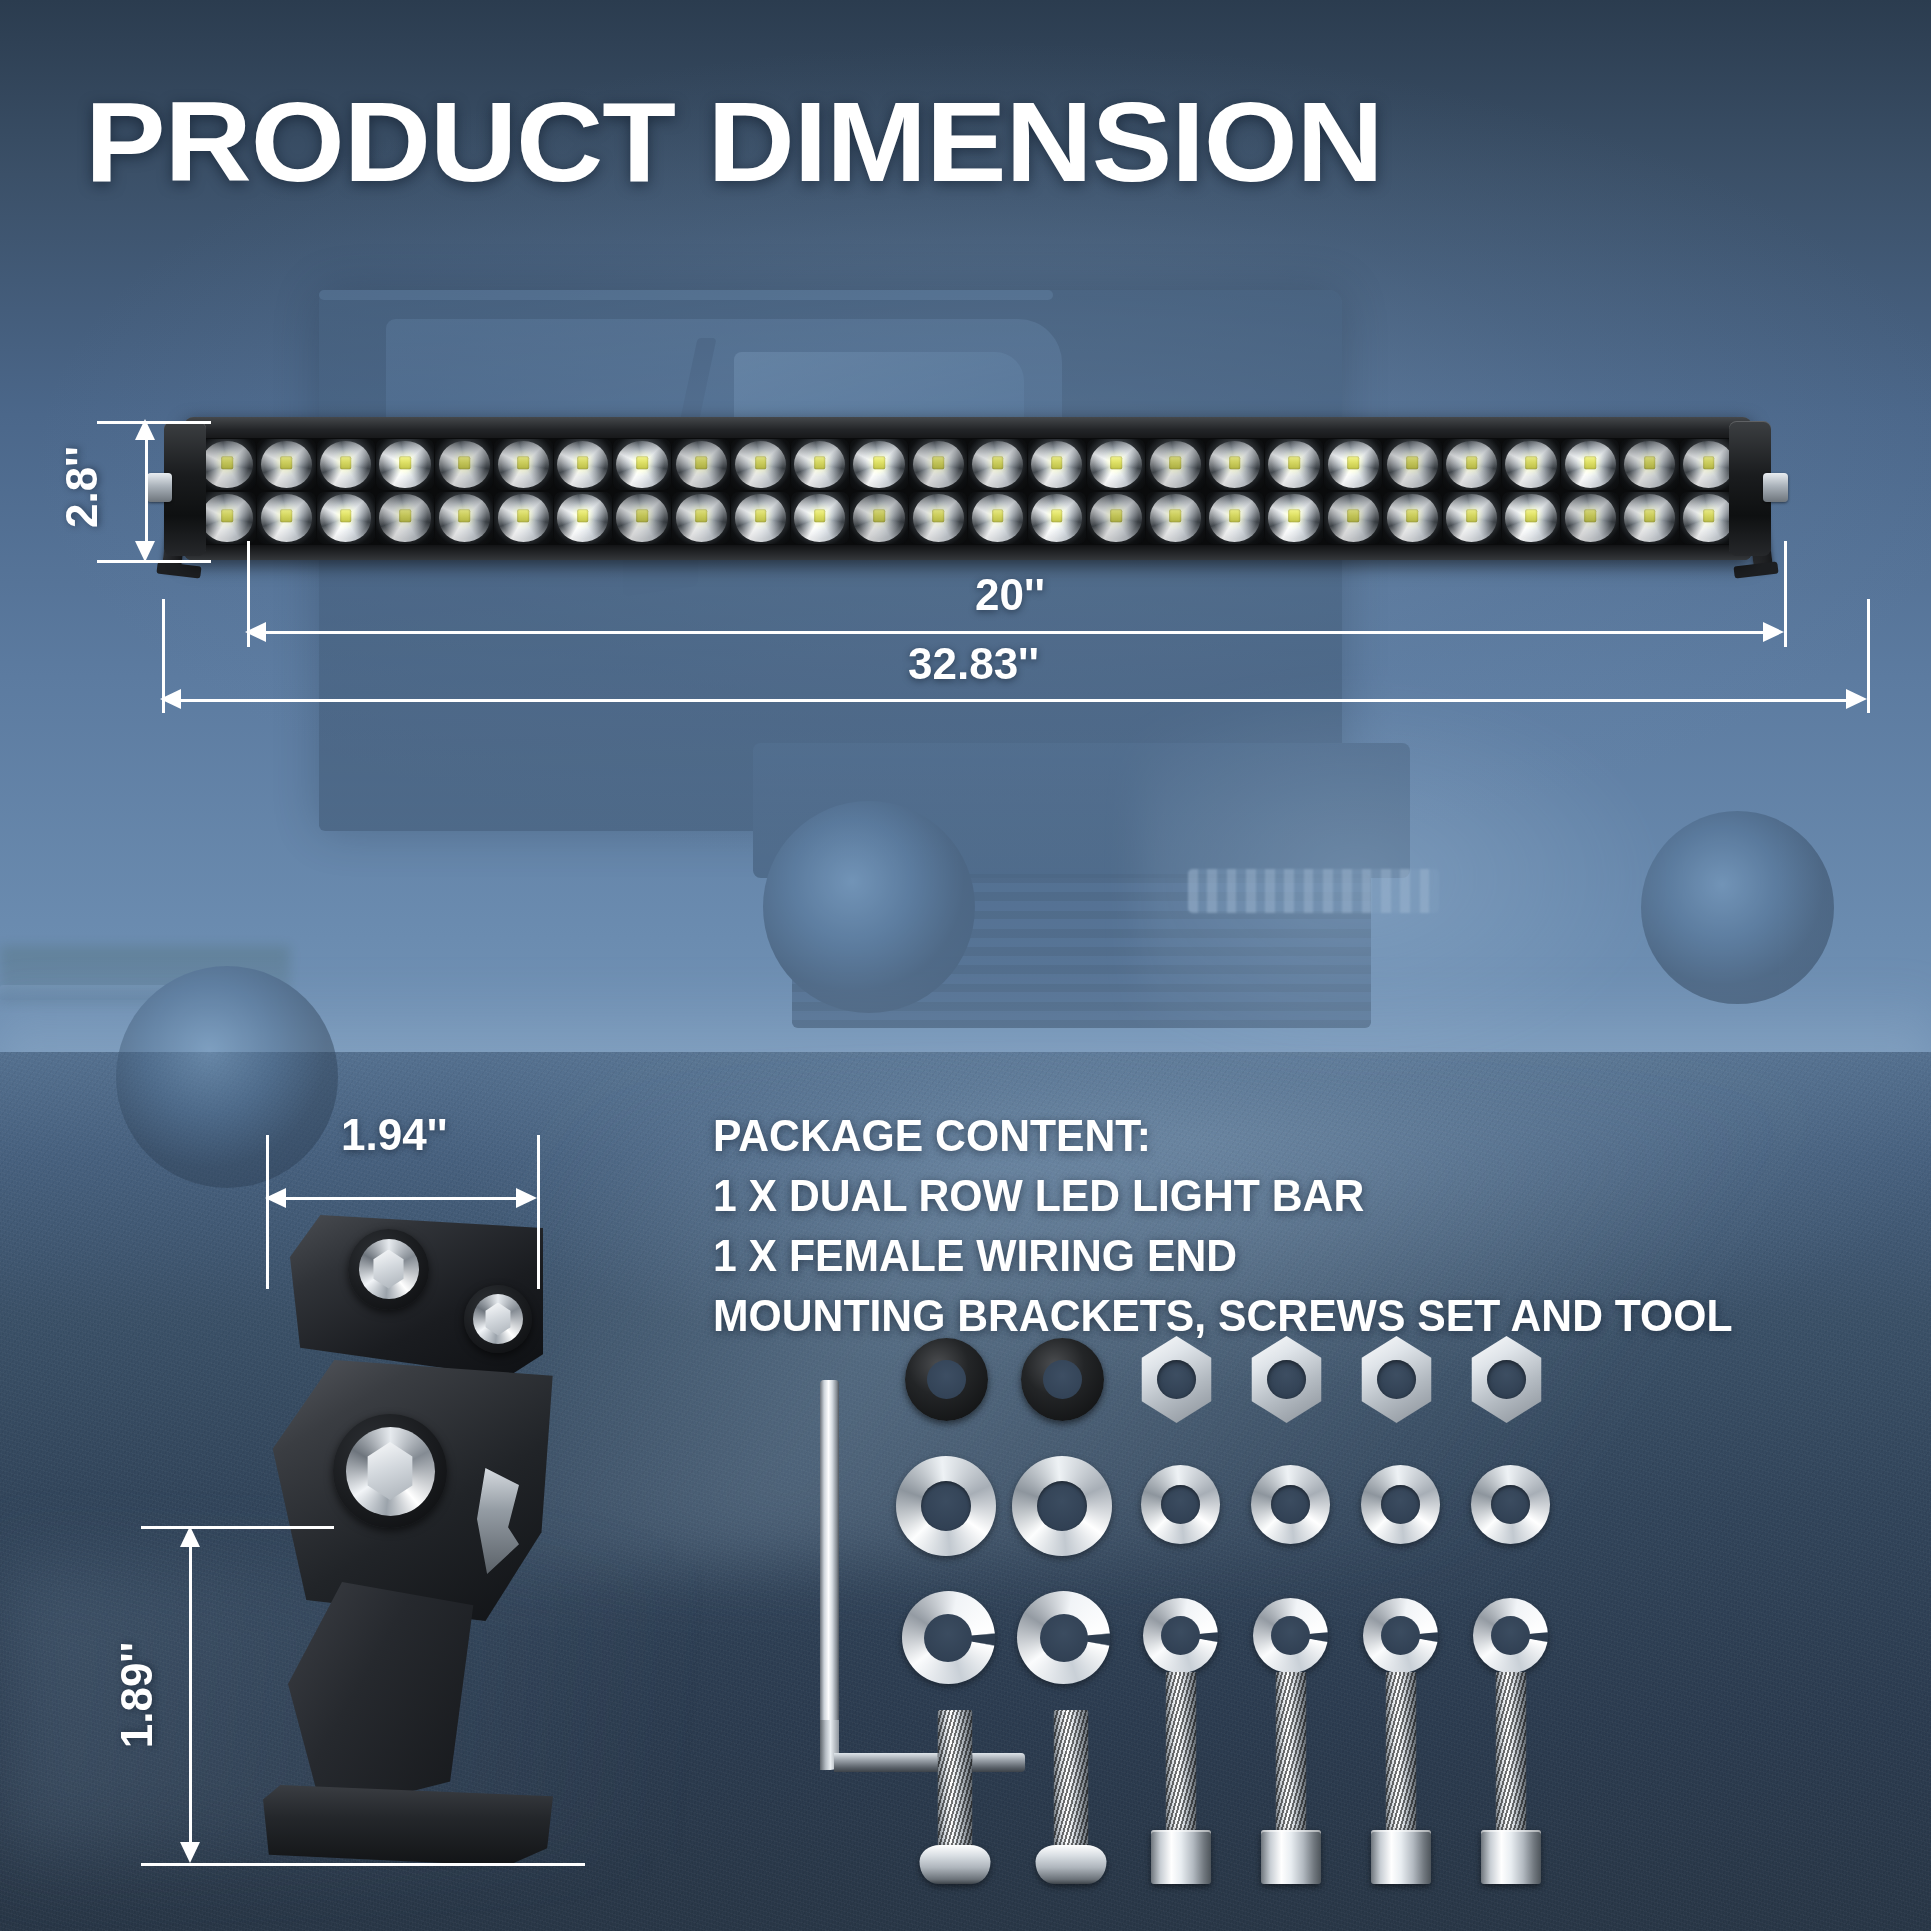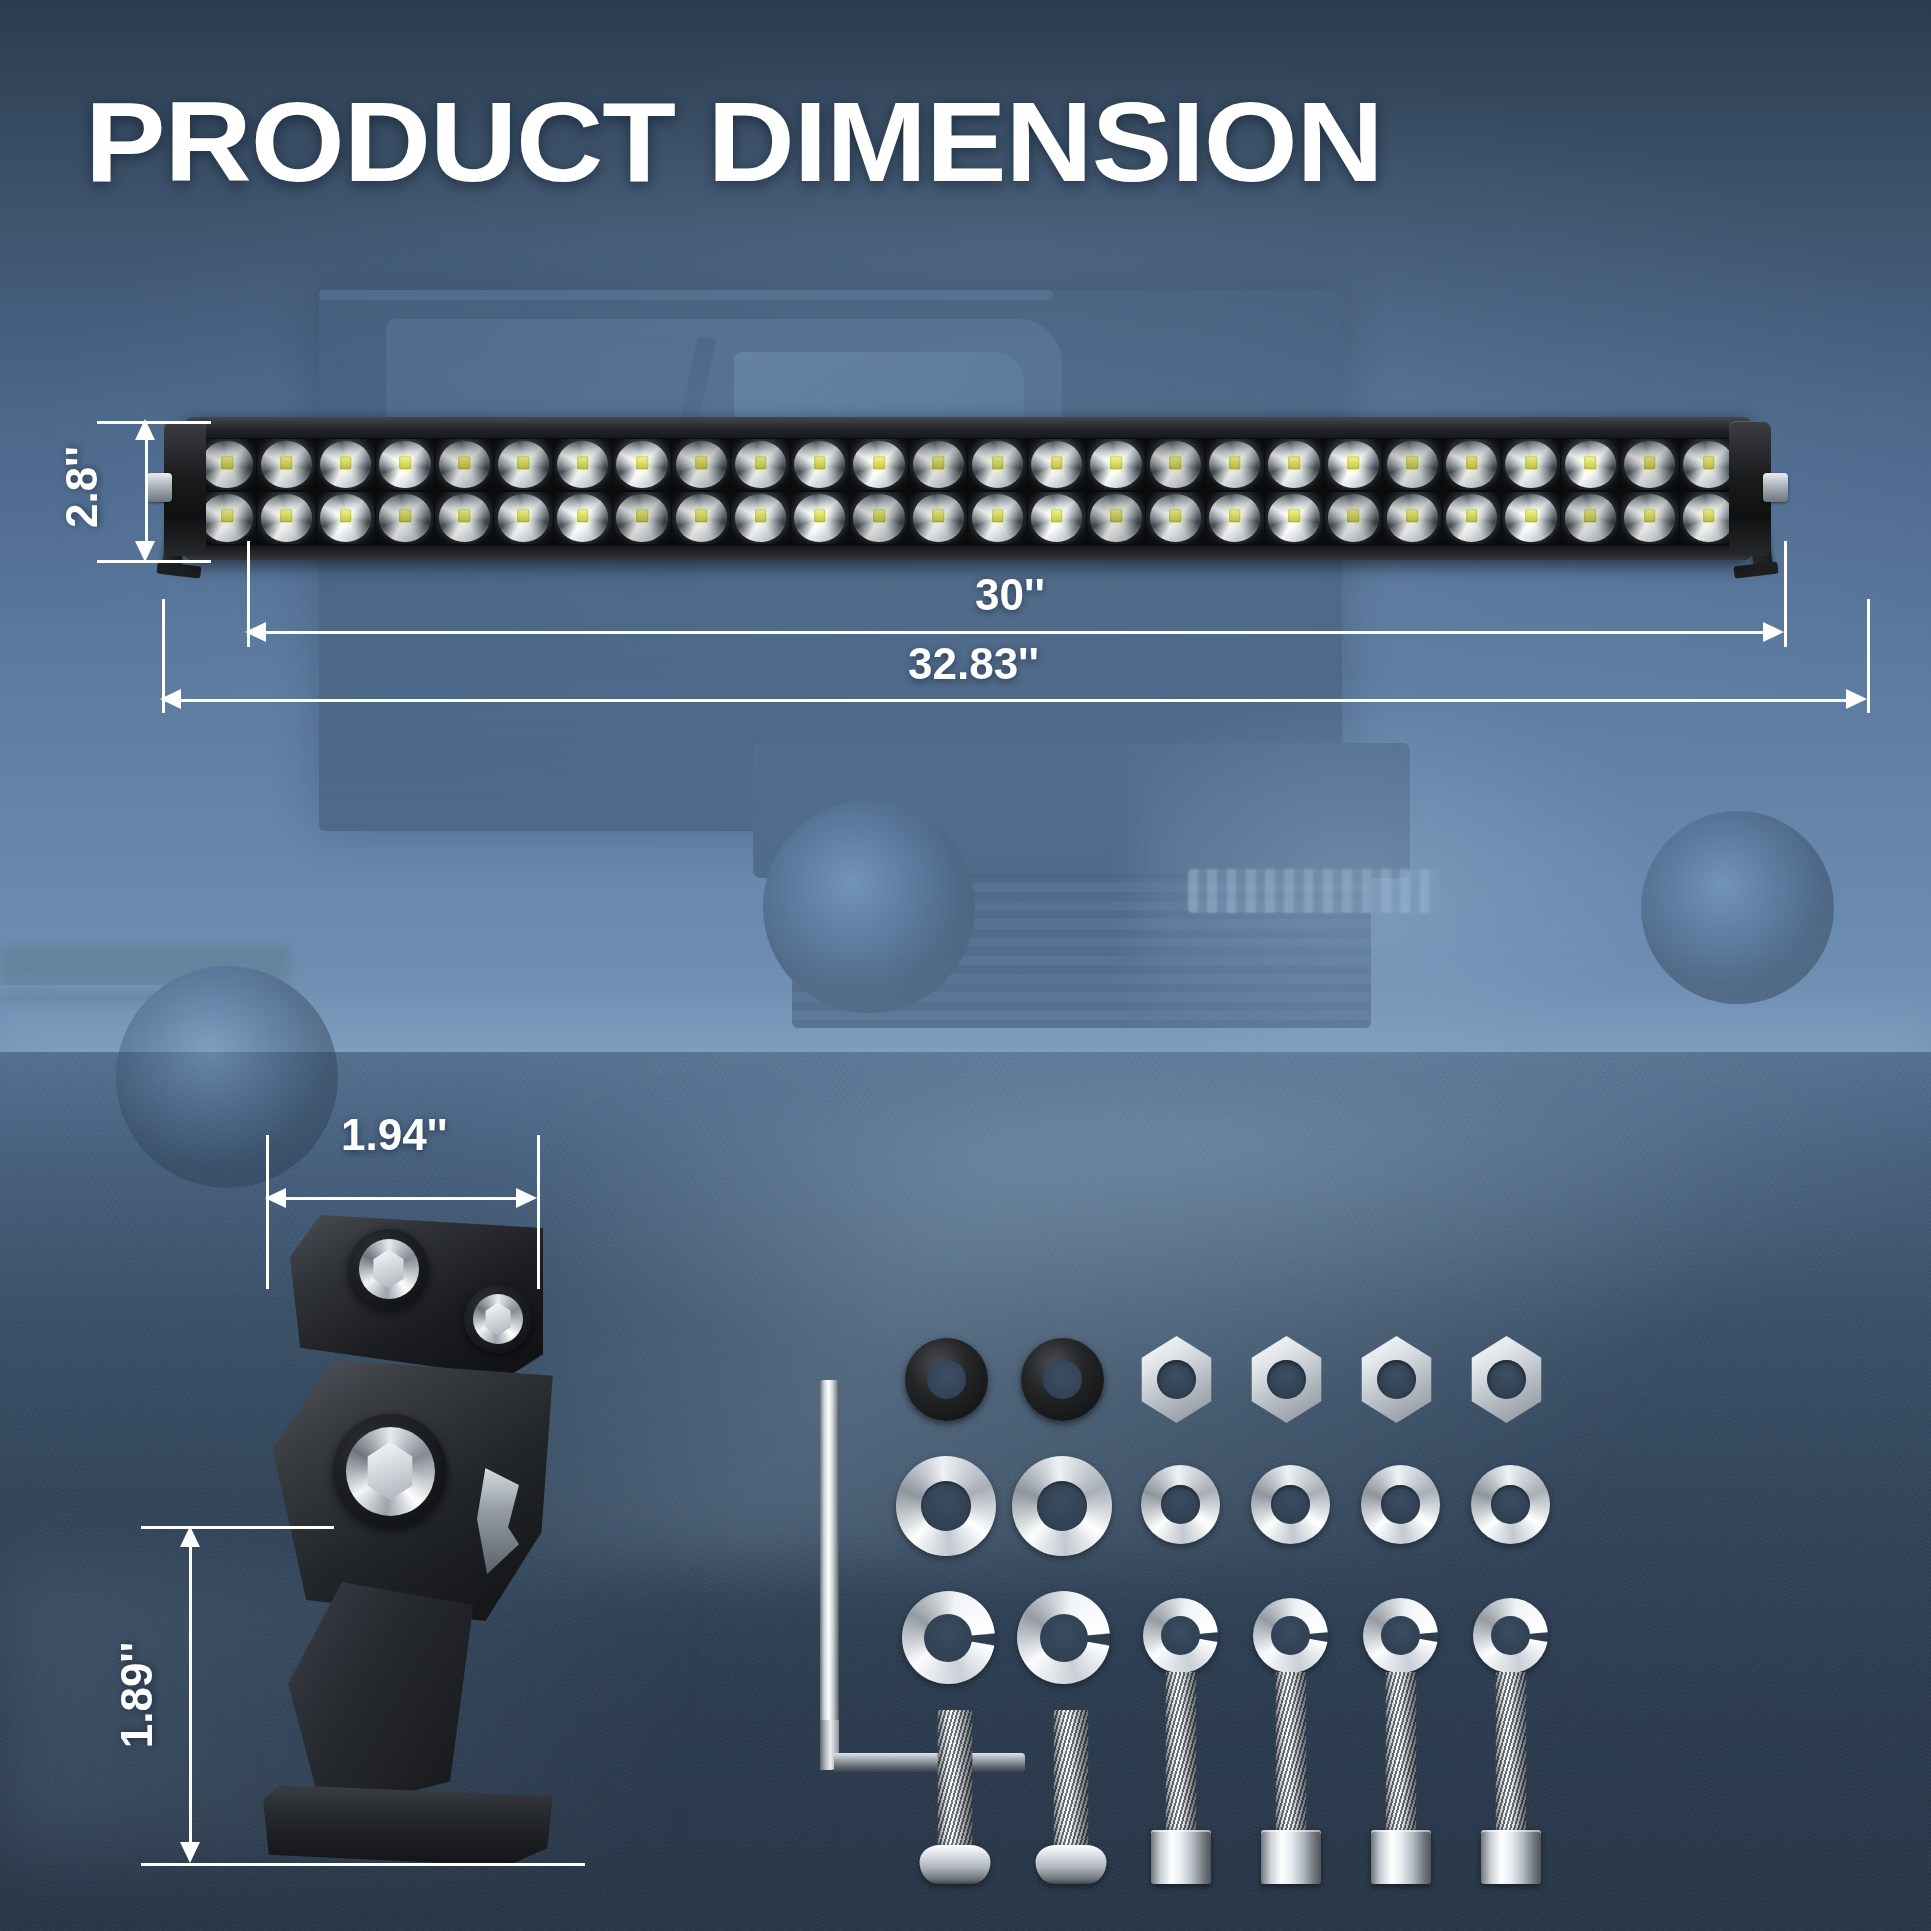--- a/index.html
+++ b/index.html
@@ -478,21 +478,21 @@
   <div class="dl dl-v" style="left:145px; top:431px;  height:120px;"></div>
   <div class="arrow arrow-up" style="left:135px; top:419px;"></div>
   <div class="arrow arrow-down" style="left:135px; top:541px;"></div>
   <div class="dim-label rot" style="left:19.3px; top:462px; width:126px; text-align:center;">2.8''</div>
 
   <div class="dl dl-v" style="left:247px;  top:541px; height:106px;"></div>
   <div class="dl dl-v" style="left:1784px; top:541px; height:106px;"></div>
   <div class="dl dl-h" style="left:257px;  top:631px; width:1520px;"></div>
   <div class="arrow arrow-left" style="left:245px;  top:622px;"></div>
   <div class="arrow arrow-right" style="left:1763px; top:622px;"></div>
-  <div class="dim-label" style="left:975px; top:570px;">30''</div>
+  <div class="dim-label" style="left:975px; top:570px;">20''</div>
 
   <div class="dl dl-v" style="left:162px;  top:599px; height:114px;"></div>
   <div class="dl dl-v" style="left:1867px; top:599px; height:114px;"></div>
   <div class="dl dl-h" style="left:172px;  top:699px; width:1688px;"></div>
   <div class="arrow arrow-left" style="left:160px;  top:689px;"></div>
   <div class="arrow arrow-right" style="left:1846px; top:689px;"></div>
   <div class="dim-label" style="left:908px; top:639px;">32.83''</div>
 
   <div id="bracket">
     <div class="br-top"></div>
@@ -525,20 +525,26 @@
   <div class="arrow arrow-right" style="left:516px; top:1188px;"></div>
   <div class="dim-label" style="left:341px; top:1110px;">1.94''</div>
 
   <div class="dl dl-h" style="left:141px; top:1526px; width:193px;"></div>
   <div class="dl dl-h" style="left:141px; top:1863px; width:444px;"></div>
   <div class="dl dl-v" style="left:189px; top:1537px; height:315px;"></div>
   <div class="arrow arrow-up" style="left:180px; top:1526px;"></div>
   <div class="arrow arrow-down" style="left:180px; top:1842px;"></div>
   <div class="dim-label rot" style="left:60px; top:1670px; width:154px; text-align:center;">1.89''</div>
 
+  <div id="pkg">
+    <div class="line">PACKAGE CONTENT:</div>
+    <div class="line">1 X  DUAL ROW LED LIGHT BAR</div>
+    <div class="line">1 X FEMALE WIRING END</div>
+    <div class="line">MOUNTING BRACKETS, SCREWS SET AND TOOL</div>
+  </div>
 
   <div id="hardware">
 
     <div class="allen-key" style="left:-68px; top:48px;">
       <div class="long"></div>
       <div class="elbow"></div>
       <div class="short"></div>
     </div>
 
     <div class="hw rubber-washer" style="left:17.4px;  top:5.8px;  width:83px; height:83px;">

